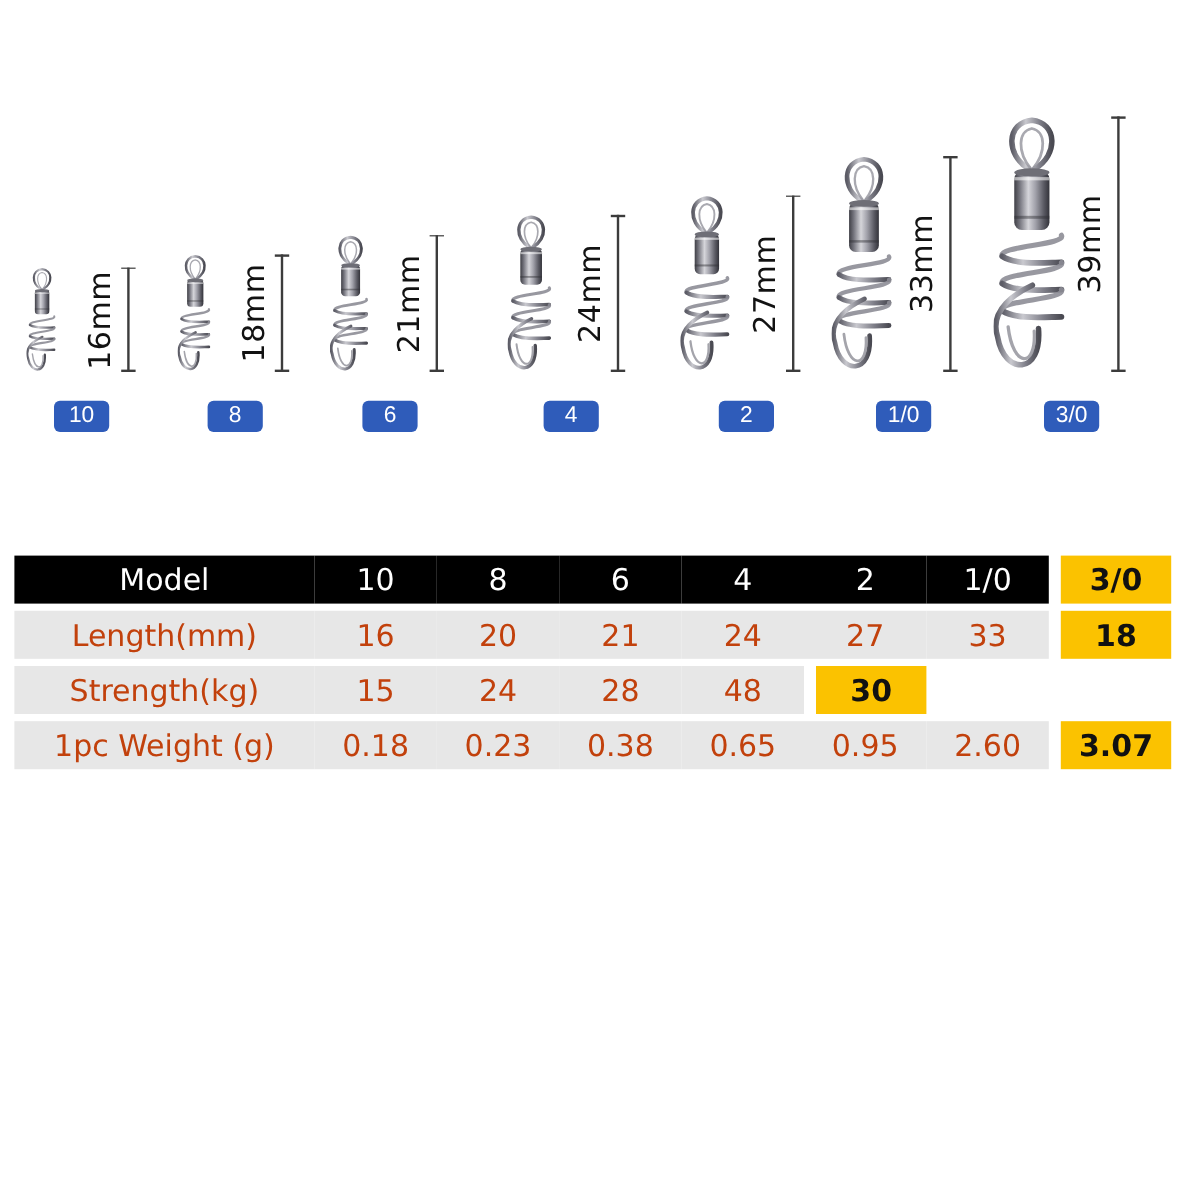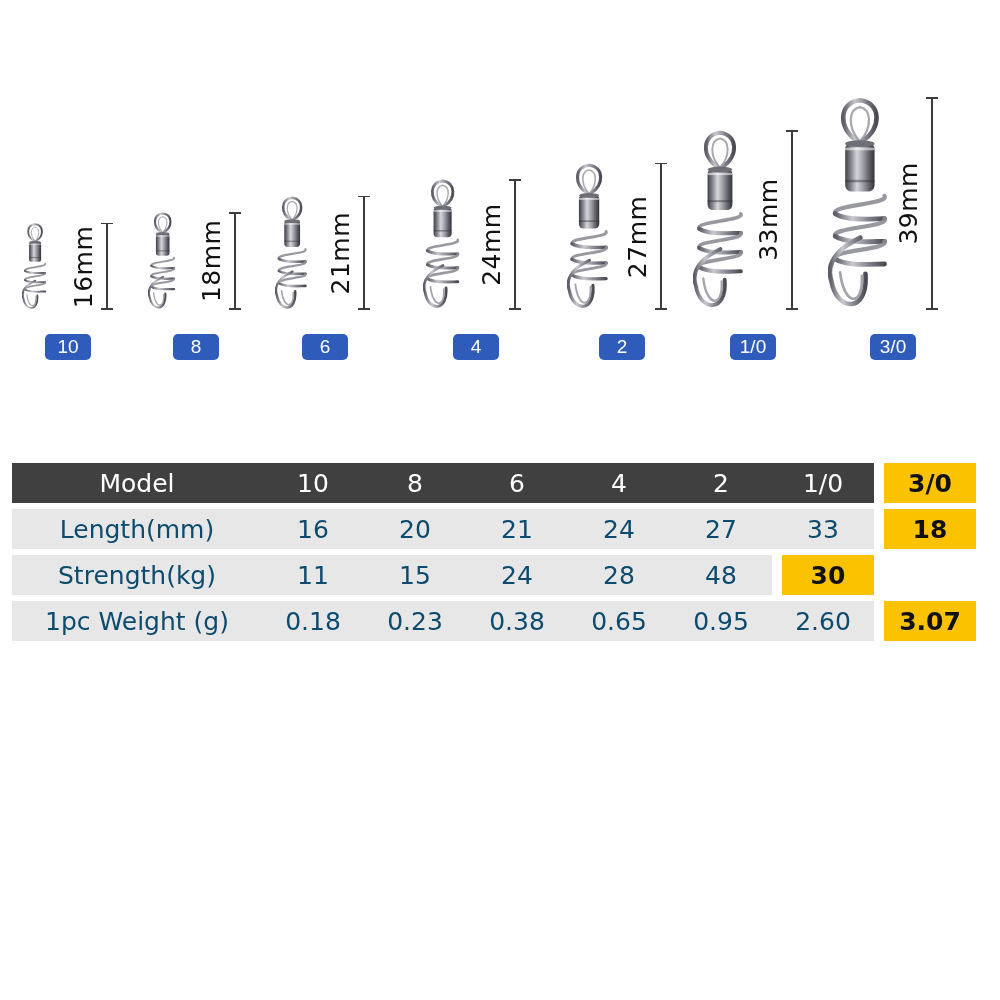--- a/index.html
+++ b/index.html
@@ -133,25 +133,25 @@
   .label-cell {
     width: 250px;
     justify-content: center;
     font-size: 25px;
   }
   .data-cell { width: 102px; }
   .hl-cell   { width: 92px; margin-left: 10px; }
 
   .row-head { background: transparent; }
   .row-head .label-cell,
-  .row-head .data-cell { background: #404040; color: #ffffff; }
+  .row-head .data-cell { background: #000000; color: #ffffff; }
   .row-head .label-cell { border-radius: 0; }
 
   .row-body .label-cell,
-  .row-body .data-cell { background: #e7e7e7; color: #0c4a6e; }
+  .row-body .data-cell { background: #e7e7e7; color: #c2410c; }
 
   .hl-cell { background: #fbc200; color: #111111; font-weight: bold; }
 
   
   .strip {
     display: flex;
     flex-direction: row;
     align-items: stretch;
   }
 </style>
@@ -766,21 +766,20 @@
       <div class="cell data-cell">24</div>
       <div class="cell data-cell">27</div>
       <div class="cell data-cell">33</div>
     </div>
     <div class="cell hl-cell">18</div>
   </div>
 
   <div class="trow row-body">
     <div class="strip">
       <div class="cell label-cell">Strength(kg)</div>
-      <div class="cell data-cell">11</div>
       <div class="cell data-cell">15</div>
       <div class="cell data-cell">24</div>
       <div class="cell data-cell">28</div>
       <div class="cell data-cell">48</div>
     </div>
     <div class="cell hl-cell">30</div>
   </div>
 
   <div class="trow row-body">
     <div class="strip">

